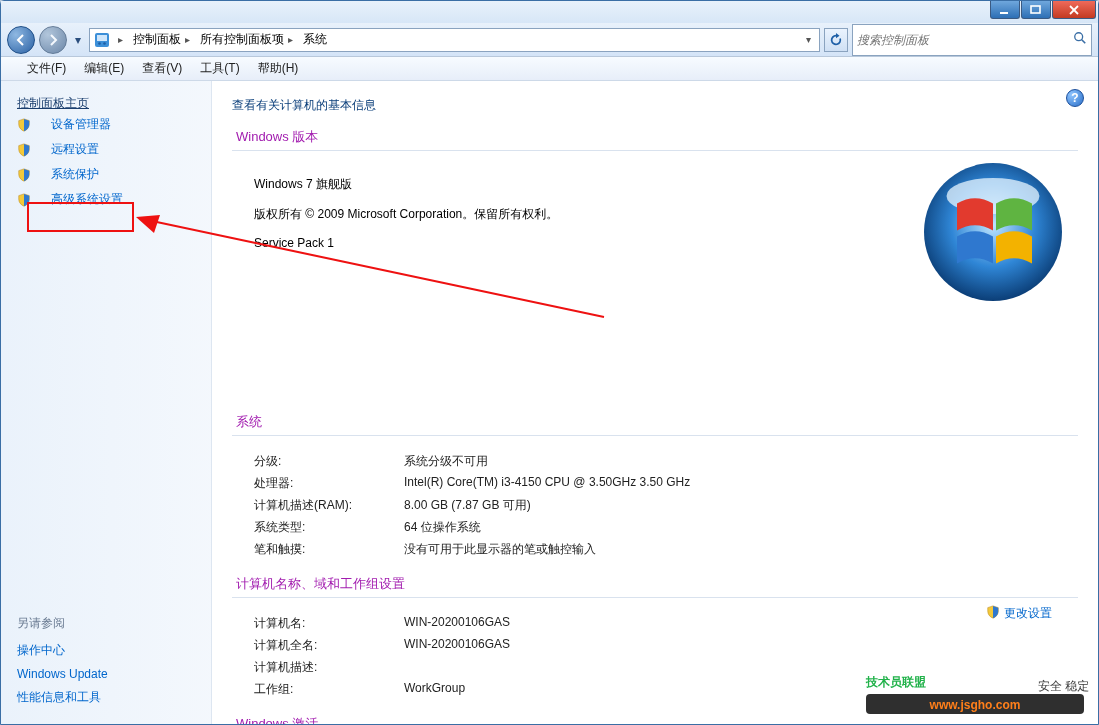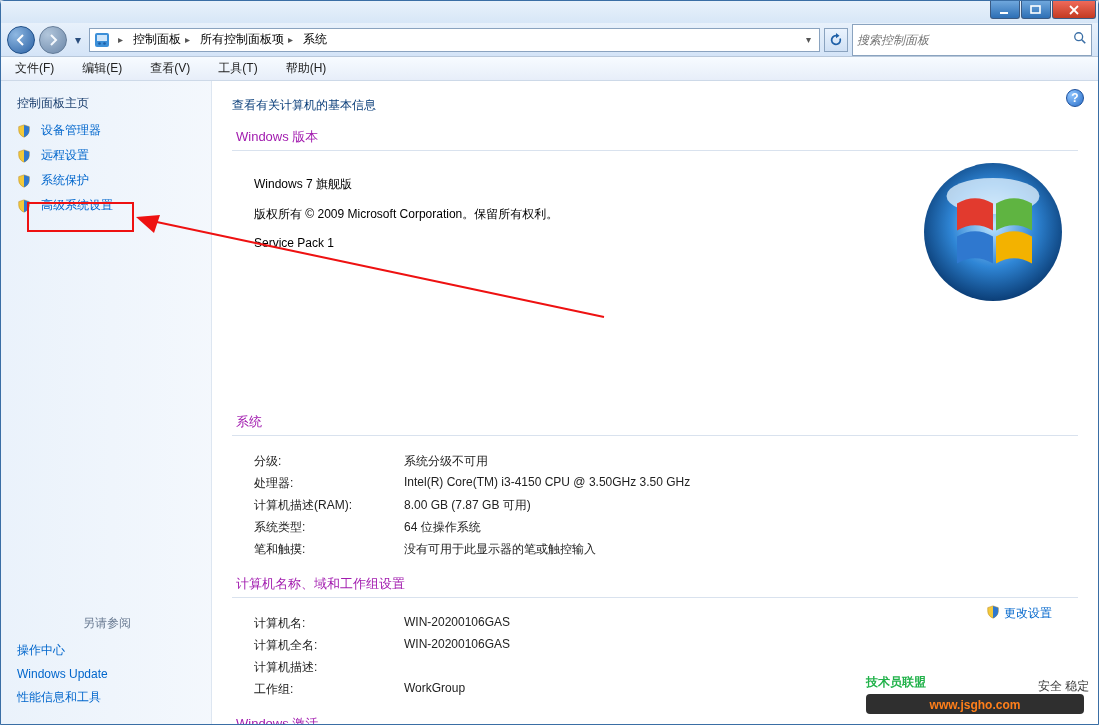--- a/index.html
+++ b/index.html
@@ -20,30 +20,30 @@
   .addressbar { flex: 1; height: 24px; background: #fff; border: 1px solid #8aa3bf; display: flex; align-items: center; padding: 0 4px; gap: 6px; }
   .crumb { display: flex; align-items: center; gap: 4px; cursor: default; padding: 2px 2px; }
   .crumb .sep { color: #555; font-size: 10px; }
   .crumb-text { color: #000; }
   .addr-drop { margin-left: auto; color:#555; font-size:10px; padding:0 4px; }
   .refresh { width: 24px; height: 24px; background: linear-gradient(#eaf3fe,#cfe0f4); border:1px solid #8aa3bf; display:flex; align-items:center; justify-content:center; color:#1d4f9a; }
   .searchbox { width: 240px; height: 32px; background:#fff; border:1px solid #8aa3bf; display:flex; align-items:center; padding:0 4px; }
   .searchbox input { border:none; outline:none; flex:1; font-style:italic; color:#888; background:transparent; }
   .searchbox .sicon { color:#3a6ea5; }
   
-  .menubar { height: 24px; background: linear-gradient(#f7fbff,#e7eef9); border-bottom:1px solid #cdd9e8; display:flex; align-items:center; padding:0 6px; gap:12px; }
+  .menubar { height: 24px; background: linear-gradient(#f7fbff,#e7eef9); border-bottom:1px solid #cdd9e8; display:flex; align-items:center; padding:0 18px; gap:2px; }
   .menuitem { padding: 3px 8px; color:#222; }
   
   .body { display:flex; height: calc(100% - 22px - 34px - 24px); background: linear-gradient(90deg,#eaf2fb 0,#f4f8fd 220px,#ffffff 260px,#ffffff 100%); position:relative; }
   .sidebar { width: 210px; padding: 14px 10px 10px 16px; }
-  .sidebar a, .sidebar .seealso-item { color:#0066cc; text-decoration:none; display:flex; align-items:center; gap:10px; padding:4px 0;text-align:center; }
-  .sidebar .home { color:#1a3e6e; font-weight:400; margin-bottom:6px; }
+  .sidebar a, .sidebar .seealso-item { color:#0066cc; text-decoration:none; display:flex; align-items:center; gap:20px; padding:4px 0;text-align:center; }
+  .sidebar .home { color:#1a3e6e; font-weight:400; margin-bottom:0;text-decoration:underline; }
   .shield-icon { width:14px; height:14px; }
   .seealso { position:absolute; bottom:14px; left:16px; width:180px; }
-  .seealso-title { color:#6b7c93; margin-bottom:6px;text-align:center; }
+  .seealso-title { color:#6b7c93; margin-bottom:6px; }
   .content { flex:1; padding: 16px 20px 10px 20px; overflow:auto; border-left:1px solid #dde6f1; background:#fff; position:relative; }
   .helpicon { position:absolute; right:14px; top:8px; width:18px; height:18px; border-radius:50%; background:radial-gradient(circle at 30% 30%,#8fc5ff,#2a6ec7); color:#fff; display:flex; align-items:center; justify-content:center; font-weight:bold; font-size:12px; border:1px solid #1a4e9b; }
   h1.heading { color:#0a3e7a; font-size:12px; font-weight:400; margin-bottom:14px; }
   .section-title { color:#a21caf; font-size:13px; margin:6px 0 4px 4px; }
   .section-body { padding: 6px 0 6px 22px; }
   .section-body .line { margin: 13px 0; }
   hr.sep { border:none; border-top:1px solid #d9e2ee; margin:2px 0 6px 0; }
   .kv { display:flex; margin:5px 0; }
   .kv .k { width:150px; color:#222; }
   .kv .v { color:#222; }

